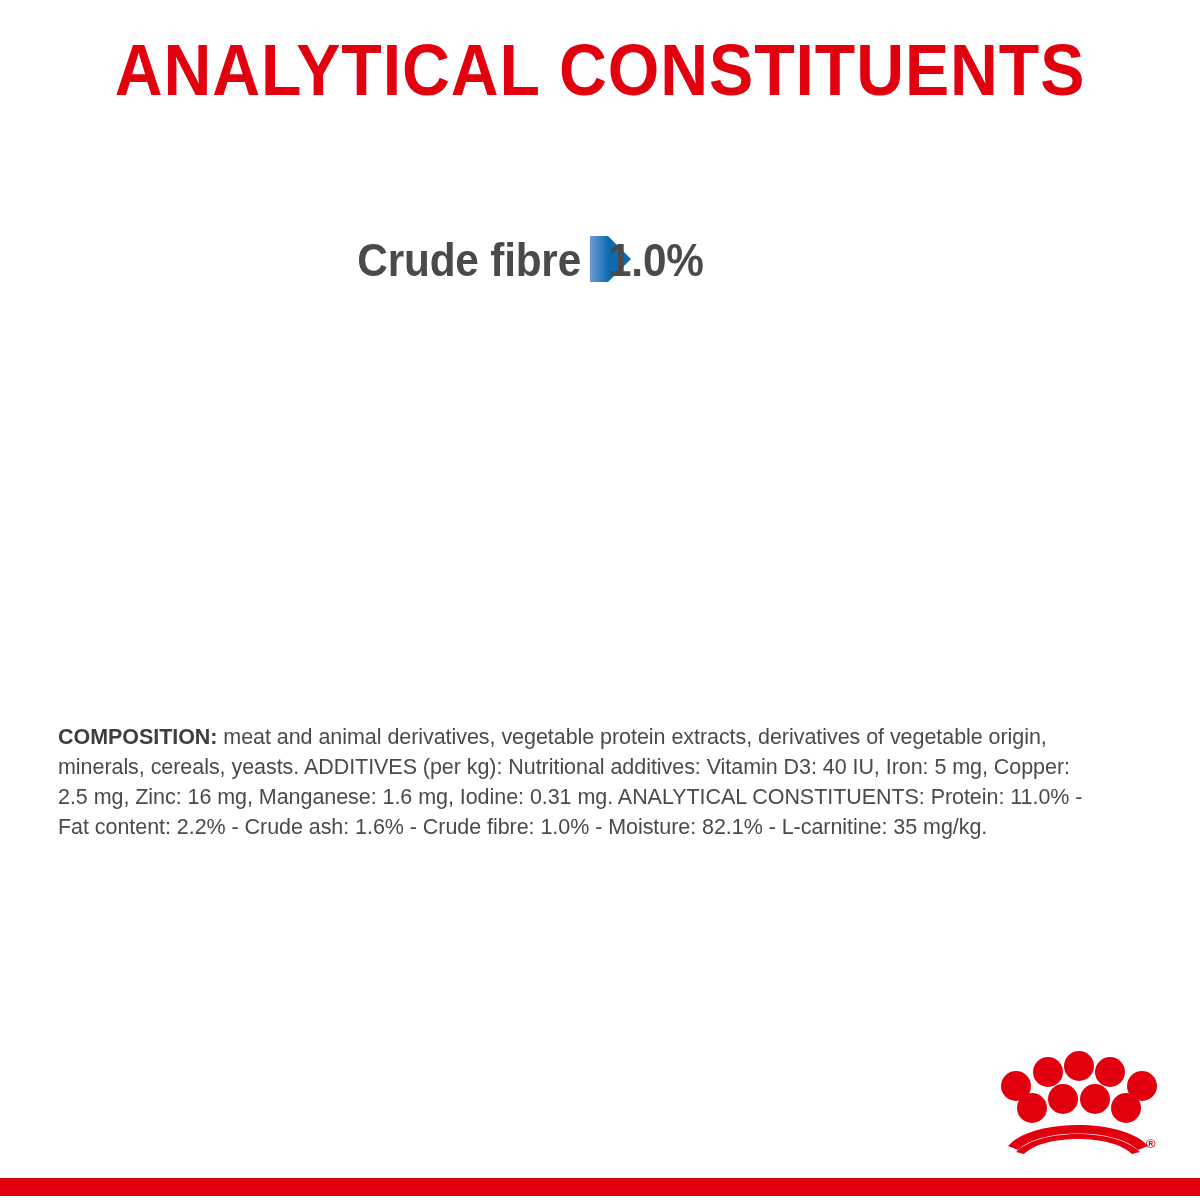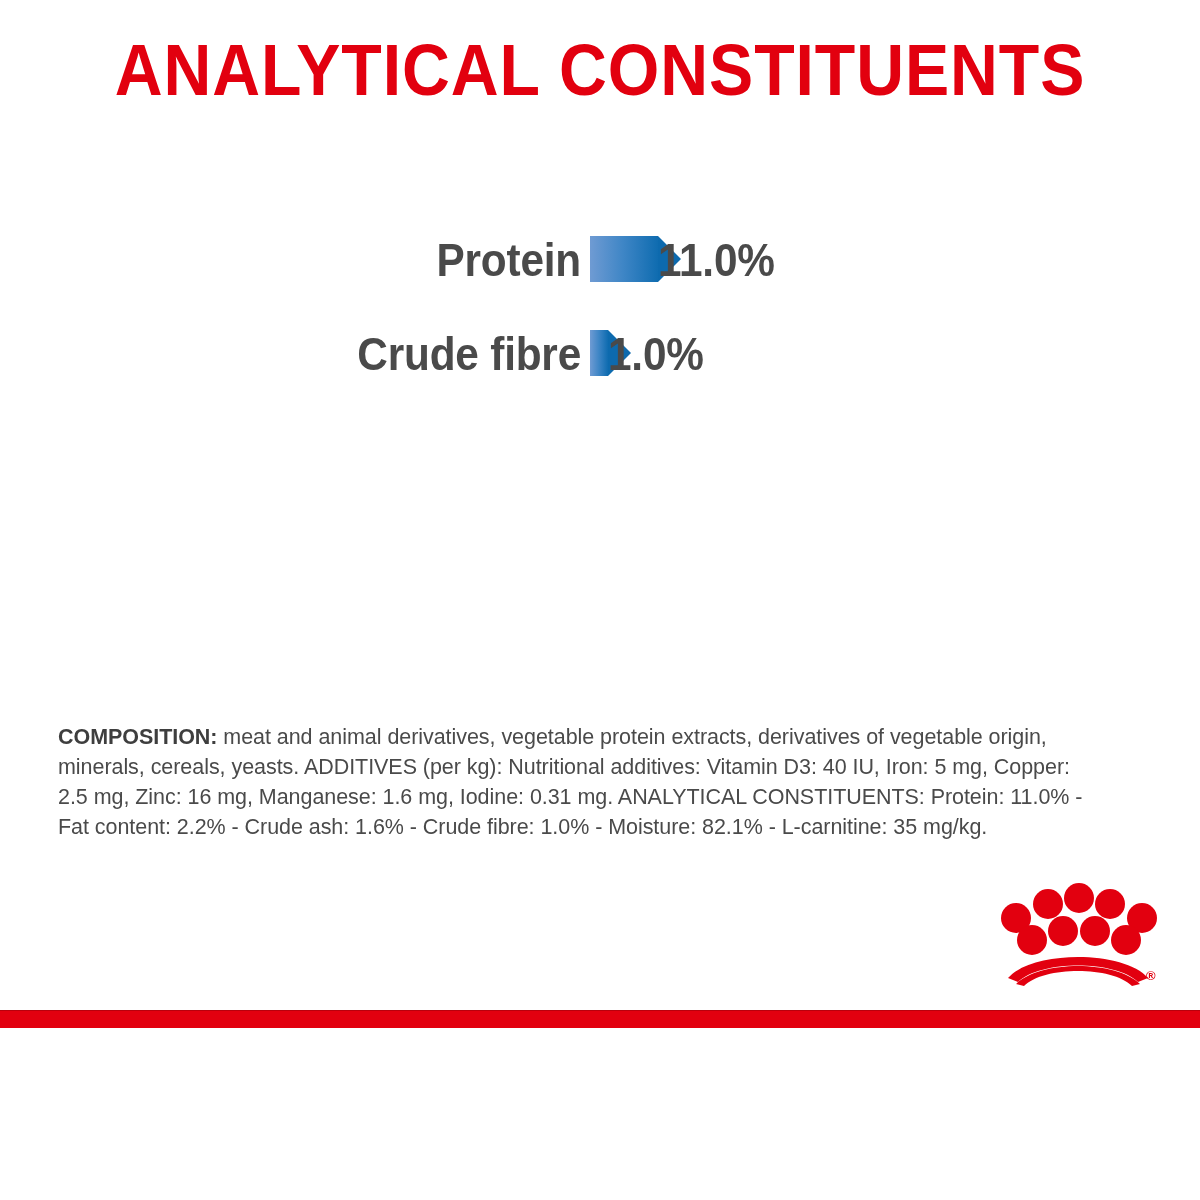--- a/index.html
+++ b/index.html
@@ -11,21 +11,21 @@
     height: 1200px;
     background: #ffffff;
     font-family: "Liberation Sans", sans-serif;
     overflow: hidden;
     position: relative;
   }
 
   .page {
     position: relative;
     width: 1200px;
-    height: 1028px;
+    height: 1196px;
     background: #ffffff;
     box-sizing: border-box;
   }
 
   
   .title {
     position: absolute;
     top: 34px;
     left: 0;
     width: 1200px;
@@ -152,27 +152,20 @@
 </style>
 </head>
 <body>
 
 <div class="page">
 
   <div class="title">ANALYTICAL CONSTITUENTS</div>
 
   <div class="constituents">
 
-    <div class="row">
-      <div class="row-label">Protein</div>
-      <div class="bar-wrap">
-        <div class="bar" style="width: 68px;"></div>
-      </div>
-      <div class="row-value">11.0%</div>
-    </div>
 
 
 
     <div class="row">
       <div class="row-label">Crude fibre</div>
       <div class="bar-wrap">
         <div class="bar" style="width: 18px;"></div>
       </div>
       <div class="row-value">1.0%</div>
     </div>

